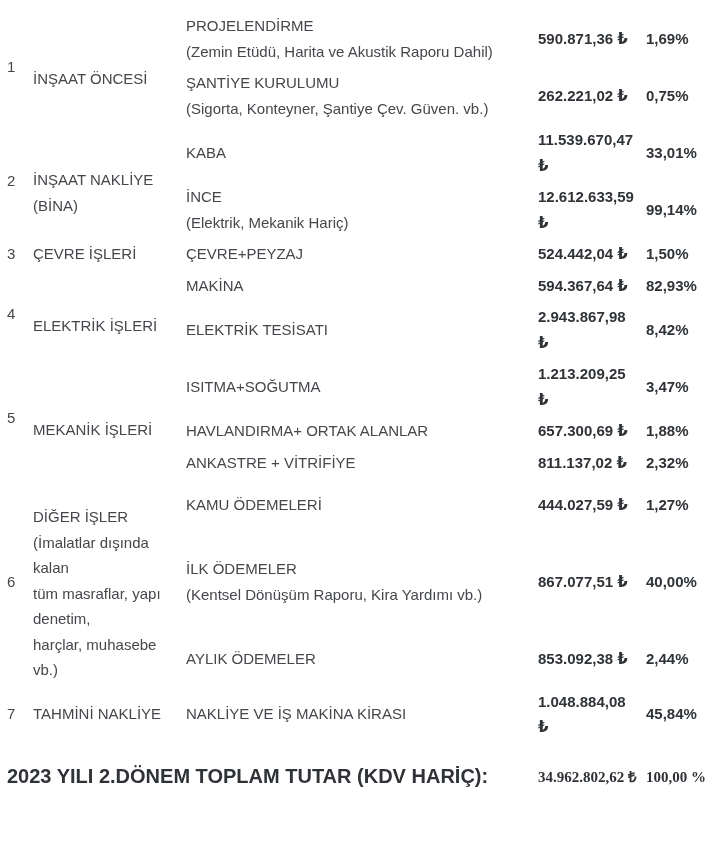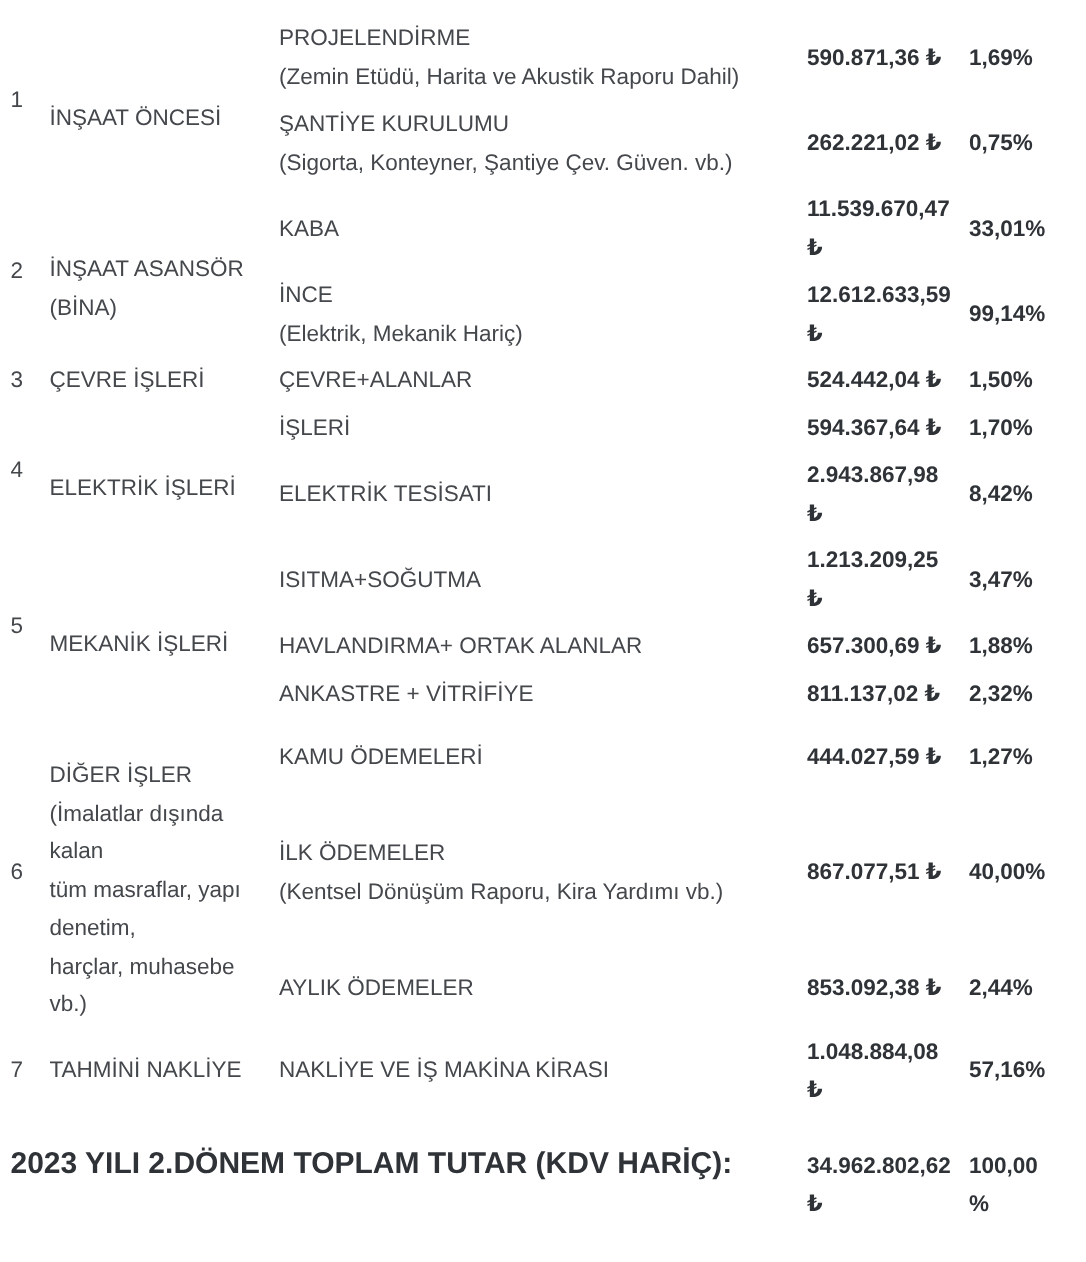--- a/index.html
+++ b/index.html
@@ -62,20 +62,21 @@
   td.total-label{
     font-weight:700;
     color:var(--text-bold);
     font-size:20px;
     padding-top:16px;
   }
   td.total-amt,
   td.total-pct{
     padding-top:22px;
     padding-bottom:20px;
+    font-family:Liberation Serif, serif;
   }
 </style>
 </head>
 <body>
 
 <div class="page">
   <table class="cost-table">
     <colgroup>
       <col class="c-num">
       <col class="c-cat">
@@ -91,43 +92,43 @@
           <td class="col-amt">590.871,36 ₺</td>
           <td class="col-pct">1,69%</td>
         </tr>
         <tr>
           <td class="col-sub">ŞANTİYE KURULUMU<br>(Sigorta, Konteyner, Şantiye Çev. Güven. vb.)</td>
           <td class="col-amt">262.221,02 ₺</td>
           <td class="col-pct">0,75%</td>
         </tr>
         <tr>
           <td class="col-num" rowspan="2">2</td>
-          <td class="col-cat cat-offset" rowspan="2">İNŞAAT ASANSÖR (BİNA)</td>
+          <td class="col-cat cat-offset" rowspan="2">İNŞAAT NAKLİYE (BİNA)</td>
           <td class="col-sub">KABA</td>
           <td class="col-amt">11.539.670,47 ₺</td>
           <td class="col-pct">33,01%</td>
         </tr>
         <tr>
           <td class="col-sub">İNCE<br>(Elektrik, Mekanik Hariç)</td>
           <td class="col-amt">12.612.633,59 ₺</td>
           <td class="col-pct">99,14%</td>
         </tr>
         <tr>
           <td class="col-num" rowspan="1">3</td>
           <td class="col-cat" rowspan="1">ÇEVRE İŞLERİ</td>
-          <td class="col-sub">ÇEVRE+ALANLAR</td>
+          <td class="col-sub">ÇEVRE+PEYZAJ</td>
           <td class="col-amt">524.442,04 ₺</td>
           <td class="col-pct">1,50%</td>
         </tr>
         <tr>
           <td class="col-num" rowspan="2">4</td>
           <td class="col-cat cat-offset" rowspan="2">ELEKTRİK İŞLERİ</td>
-          <td class="col-sub">İŞLERİ</td>
+          <td class="col-sub">MAKİNA</td>
           <td class="col-amt">594.367,64 ₺</td>
-          <td class="col-pct">1,70%</td>
+          <td class="col-pct">82,93%</td>
         </tr>
         <tr>
           <td class="col-sub">ELEKTRİK TESİSATI</td>
           <td class="col-amt">2.943.867,98 ₺</td>
           <td class="col-pct">8,42%</td>
         </tr>
         <tr>
           <td class="col-num" rowspan="3">5</td>
           <td class="col-cat cat-offset" rowspan="3">MEKANİK İŞLERİ</td>
           <td class="col-sub">ISITMA+SOĞUTMA</td>
@@ -159,21 +160,21 @@
         <tr>
           <td class="col-sub">AYLIK ÖDEMELER</td>
           <td class="col-amt">853.092,38 ₺</td>
           <td class="col-pct">2,44%</td>
         </tr>
         <tr>
           <td class="col-num" rowspan="1">7</td>
           <td class="col-cat" rowspan="1">TAHMİNİ NAKLİYE</td>
           <td class="col-sub">NAKLİYE VE İŞ MAKİNA KİRASI</td>
           <td class="col-amt">1.048.884,08 ₺</td>
-          <td class="col-pct">57,16%</td>
+          <td class="col-pct">45,84%</td>
         </tr>
       </tbody>
     <tbody>
       <tr class="total-row">
         <td class="total-label" colspan="3">2023 YILI 2.DÖNEM TOPLAM TUTAR (KDV HARİÇ):</td>
         <td class="col-amt total-amt">34.962.802,62 ₺</td>
         <td class="col-pct total-pct">100,00 %</td>
       </tr>
     </tbody>
   </table>

